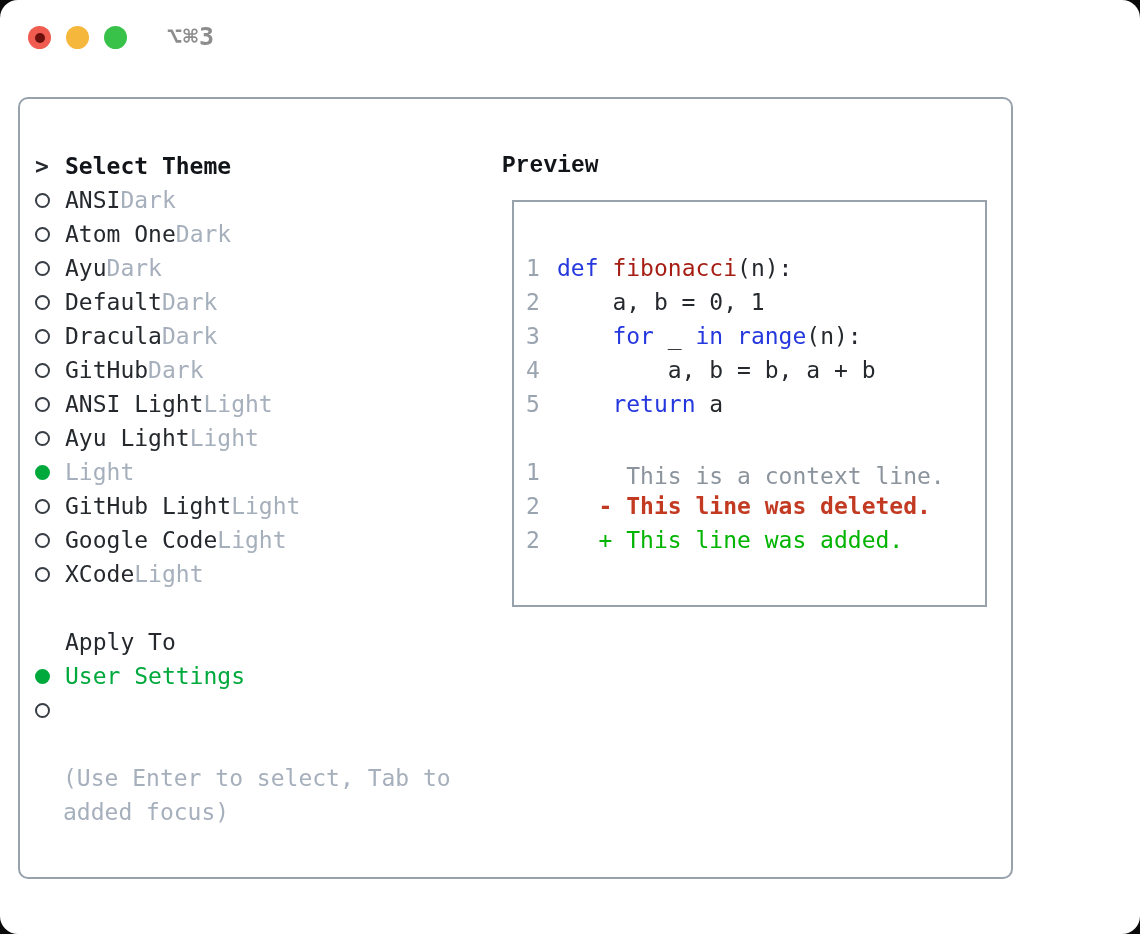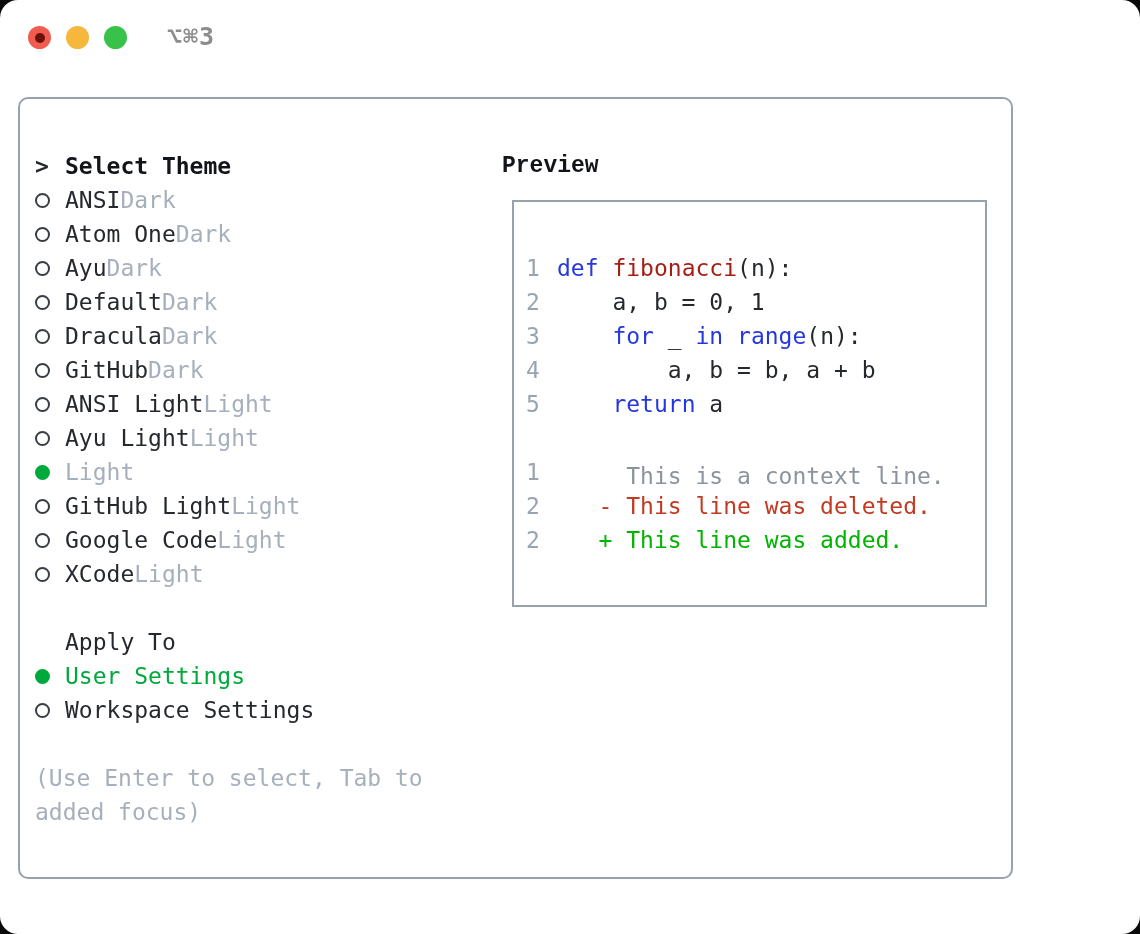--- a/index.html
+++ b/index.html
@@ -39,37 +39,37 @@
   .left{position:absolute;left:15px;top:50px;width:460px;font-size:23px;}
   .row{height:34px;display:flex;align-items:center;white-space:pre;}
   .marker{display:inline-flex;align-items:center;width:30px;flex:0 0 30px;}
   .arrow{font-weight:bold;color:var(--ink);}
   .h{font-weight:bold;color:#111418;}
   .circle{width:15px;height:15px;border:2px solid #383e45;border-radius:50%;}
   .circle.filled{border-color:var(--green-sel);background:var(--green-sel);}
   .tname{color:var(--ink);}
   .tname.sel{color:var(--green-sel);}
   .variant{color:var(--dim);}
-  .hint{color:var(--dim);}
+  .hint{color:var(--dim);margin-left:28px;}
   .hint div{height:34px;display:flex;align-items:center;white-space:pre;}
   
   .preview-title{position:absolute;left:482px;top:50px;height:34px;display:flex;align-items:center;font-size:23px;font-weight:bold;color:#111418;font-family:Liberation Mono, monospace;}
   .preview-box{
     position:absolute;left:492px;top:101px;width:475px;height:407px;
     border:2px solid var(--border);background:#fff;
     padding:49px 0 0 12px;font-size:23px;
   }
   .cline{height:34px;display:flex;align-items:center;white-space:pre;}
   .ln{display:inline-block;width:31px;flex:0 0 31px;color:var(--ln);}
   .kw{color:var(--kw-blue);}
   .fn{color:var(--fn-red);}
   .pl{color:var(--ink);}
   .diff-block{margin-top:34px;}
   .d-context{color:var(--ctx);margin-top:8px;}
-  .d-deleted{color:var(--red-del);}
+  .d-deleted{color:var(--red-del);font-weight:bold;}
   .d-added{color:var(--green-add);}
 </style>
 </head>
 <body>
 
 <div class="window">
 
   <div>
     <div class="tl red">
       <div class="dot"></div>
@@ -102,21 +102,21 @@
         </div>
 
       <div class="row"></div>
 
       <div class="row">
         <span class="marker"></span><span>Apply To</span>
       </div>
 
       <div id="apply-list">
           <div class="row"><span class="marker"><span class="circle filled"></span></span><span class="tname sel">User Settings</span></div>
-          <div class="row"><span class="marker"><span class="circle"></span></span><span class="tname">Workspace Settings</span></div>
+          <div class="row"><span class="marker"><span class="circle"></span></span></div>
         </div>
 
       <div class="row"></div>
 
       <div class="hint">
         <div>(Use Enter to select, Tab to</div>
         <div>added focus)</div>
       </div>
     </div>
 

